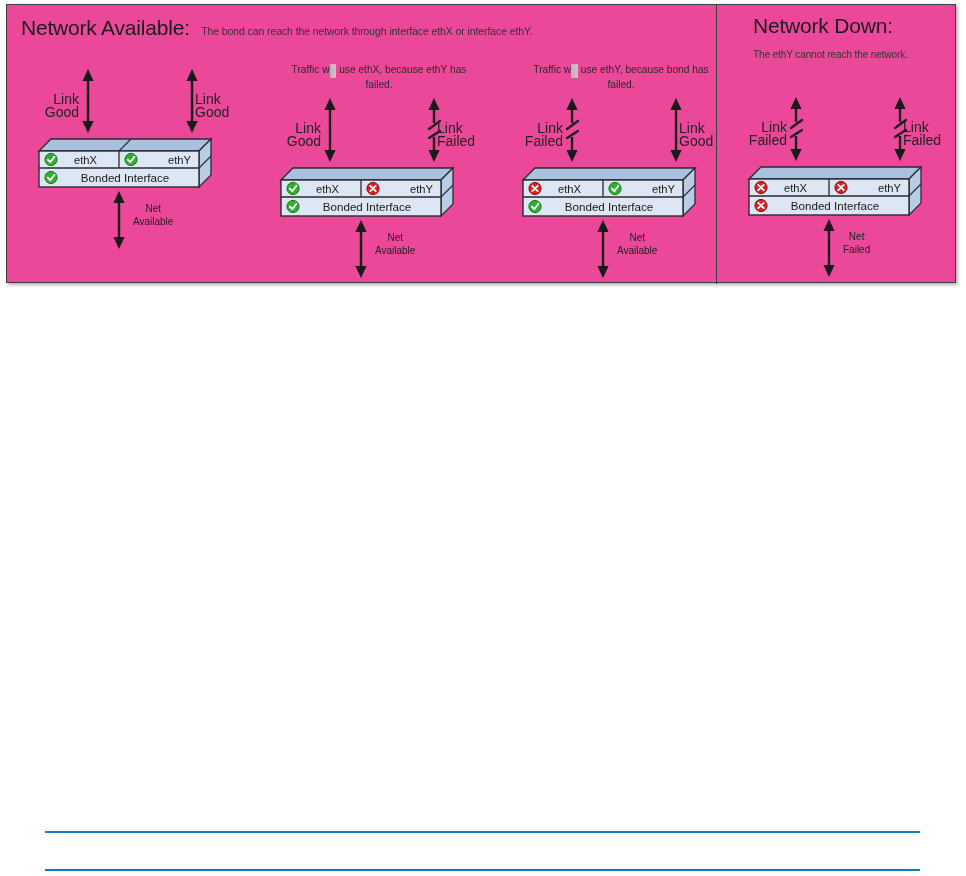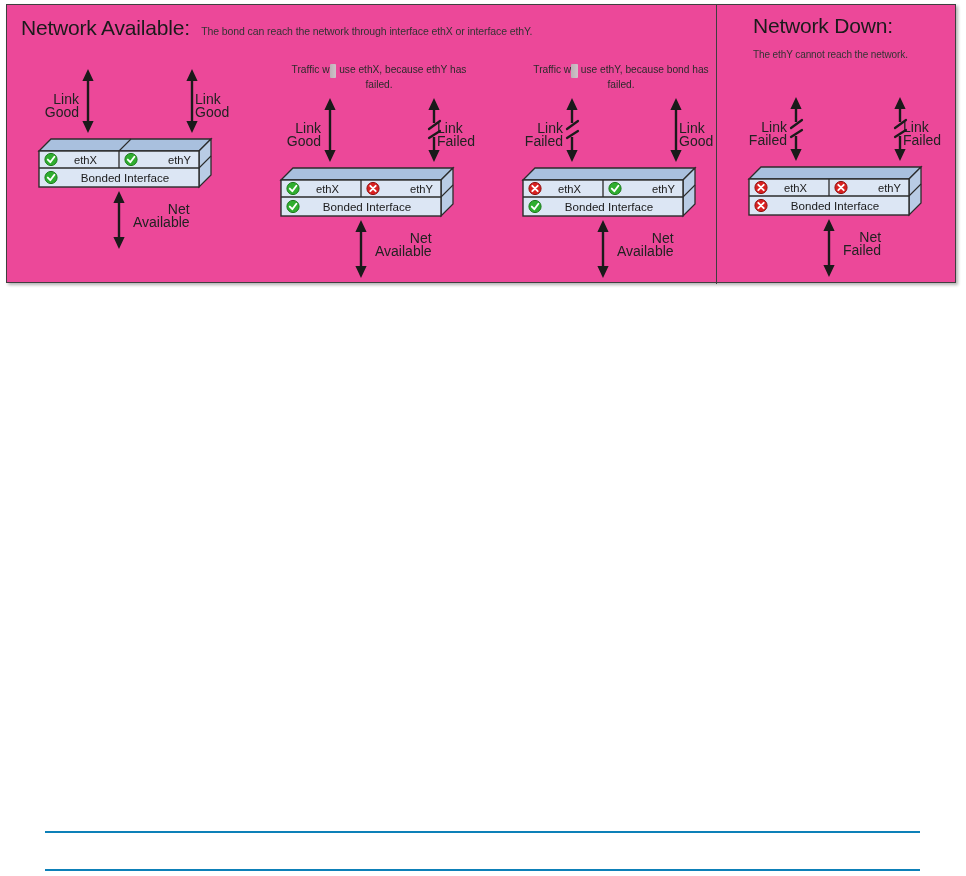--- a/index.html
+++ b/index.html
@@ -144,25 +144,25 @@
   }
   .net-arrow {
     position: absolute;
     top: 2px;
     width: 14px;
     height: 58px;
   }
   .net-label {
     position: absolute;
     top: 14px;
-    font-size: 14px;
+    font-size: 10px;
     line-height: 12.5px;
     color: #222;
     white-space: nowrap;
-    text-align: right;
+    text-align: center;
   }
 
   
   .footer-rule {
     position: absolute;
     left: 45px;
     width: 875px;
     height: 0;
     border-top: 2px solid #0d80b8;
   }

